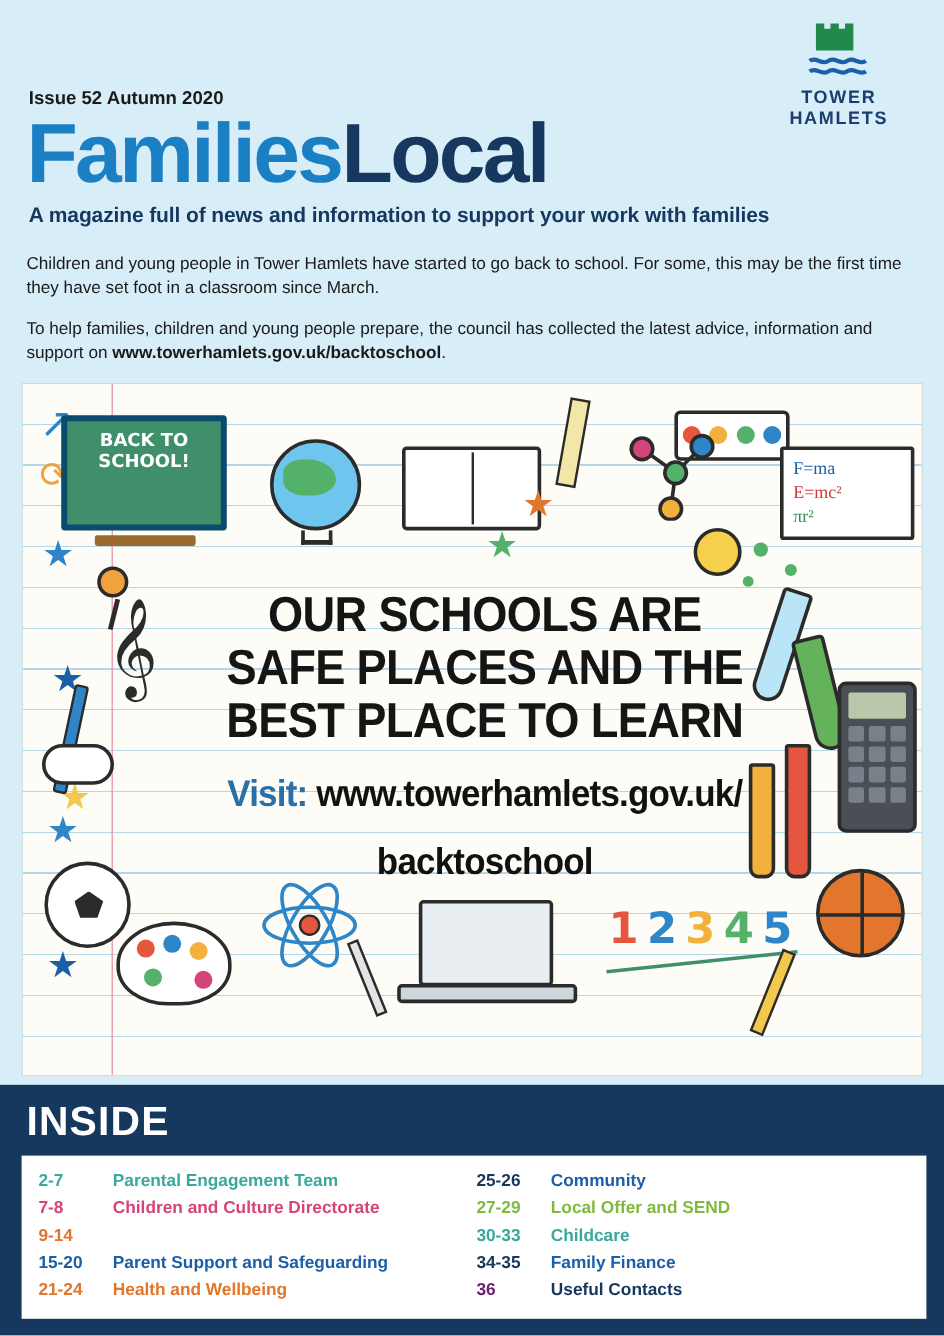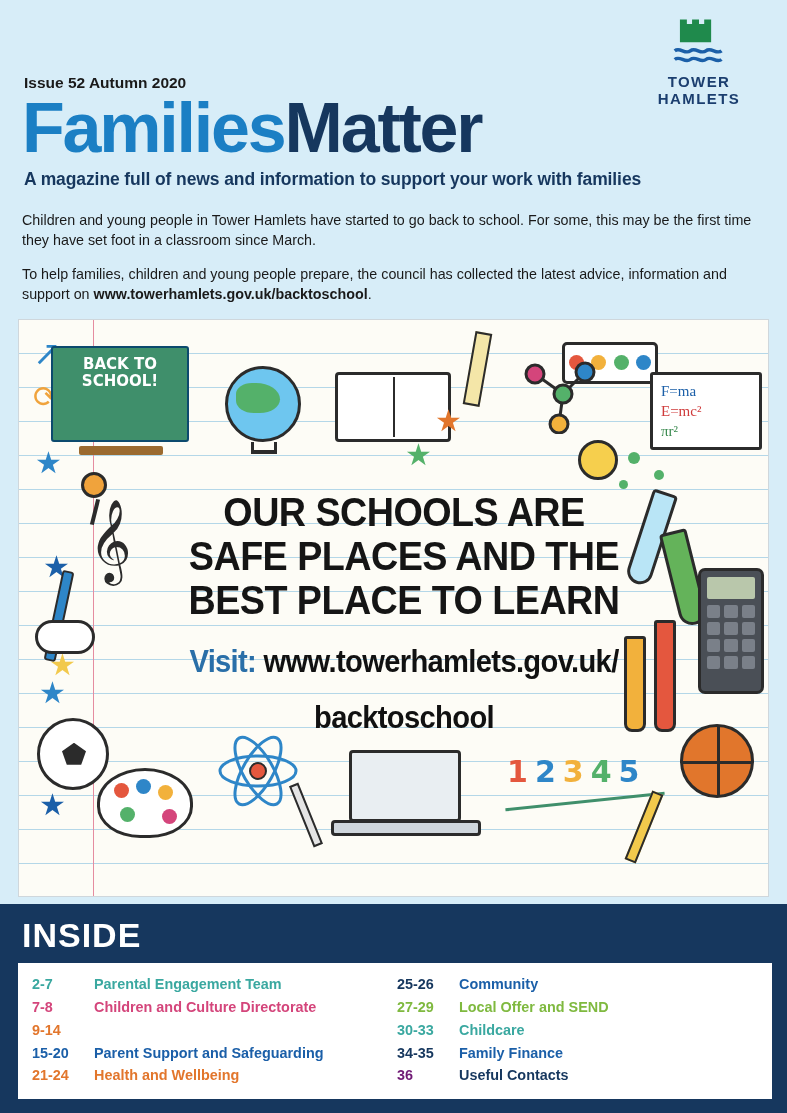--- a/index.html
+++ b/index.html
@@ -119,21 +119,21 @@
     letter-spacing: -0.7px;
     color: #111;
     transform: scaleX(0.94);
   }
   .poster-visit .vw { color: #2a6fa8; }
 
   
   .doodle { position: absolute; }
   .chalkboard {
     left: 32px; top: 26px; width: 138px; height: 96px;
-    background: #3f8f6b; border: 2px solid #0c4a6e; border-radius: 3px;
+    background: #3f8f6b; border: 5px solid #0c4a6e; border-radius: 3px;
     color: #fff; font-size: 15px; font-weight: bold; text-align: center;
     padding-top: 8px; line-height: 1.15;
     font-family: "DejaVu Sans", sans-serif;
   }
   .chalk-stand {
     left: 60px; top: 126px; width: 84px; height: 9px; background: #9b6a2f;
     border-radius: 2px;
   }
   .globe {
     left: 206px; top: 46px; width: 76px; height: 76px; border-radius: 50%;
@@ -235,21 +235,21 @@
   }
   .laptop-base {
     left: 312px; top: 500px; width: 150px; height: 16px; background: #cfd6dc;
     border: 3px solid #2b2b2b; border-radius: 4px;
   }
   .brush {
     left: 282px; top: 462px; width: 10px; height: 66px; background: #e4e4e4;
     border: 2px solid #2b2b2b; transform: rotate(-22deg);
   }
   .numbers {
-    left: 488px; top: 434px; font-size: 30px; font-weight: bold;
+    left: 488px; top: 434px; font-size: 36px; font-weight: bold;
     letter-spacing: 7px; font-family: "DejaVu Sans", sans-serif;
   }
   .numline { left: 486px; top: 480px; width: 160px; height: 3px; background: #3f8f6b; transform: rotate(-6deg); }
   .pencil {
     right: 118px; top: 470px; width: 12px; height: 74px; background: #f2c94c;
     border: 2px solid #2b2b2b; transform: rotate(22deg);
   }
   .basketball {
     right: 14px; top: 404px; width: 74px; height: 74px; border-radius: 50%;
     background: #e1762c; border: 3px solid #2b2b2b;
@@ -300,21 +300,21 @@
       <path d="M8 4h8v5h6V4h8v5h6V4h8v26H8z" fill="#1f8a4c"></path>
       <path d="M2 40c6-5 12 5 18 0s12 5 18 0 12 5 18 0" stroke="#1b5fa8" stroke-width="4" fill="none"></path>
       <path d="M2 50c6-5 12 5 18 0s12 5 18 0 12 5 18 0" stroke="#1b5fa8" stroke-width="4" fill="none"></path>
     </svg>
     <div class="logo-text">TOWER HAMLETS</div>
   </div>
 
   <div class="issue">Issue 52 Autumn 2020</div>
 
   <div class="masthead">
-    <span class="fam">Families</span><span class="mat">Matter</span>
+    <span class="fam">Families</span><span class="mat">Local</span>
   </div>
 
   <div class="tagline">A magazine full of news and information to support your work with families</div>
 </div>
 
 <div class="intro">
   <p>Children and young people in Tower Hamlets have started to go back to school. For some, this may be the first time they have set foot in a classroom since March.</p>
   <p><span>To help families, children and young people prepare, the council has collected the latest advice, information and support on </span><b>www.towerhamlets.gov.uk/backtoschool</b><span>.</span></p>
 </div>
 

